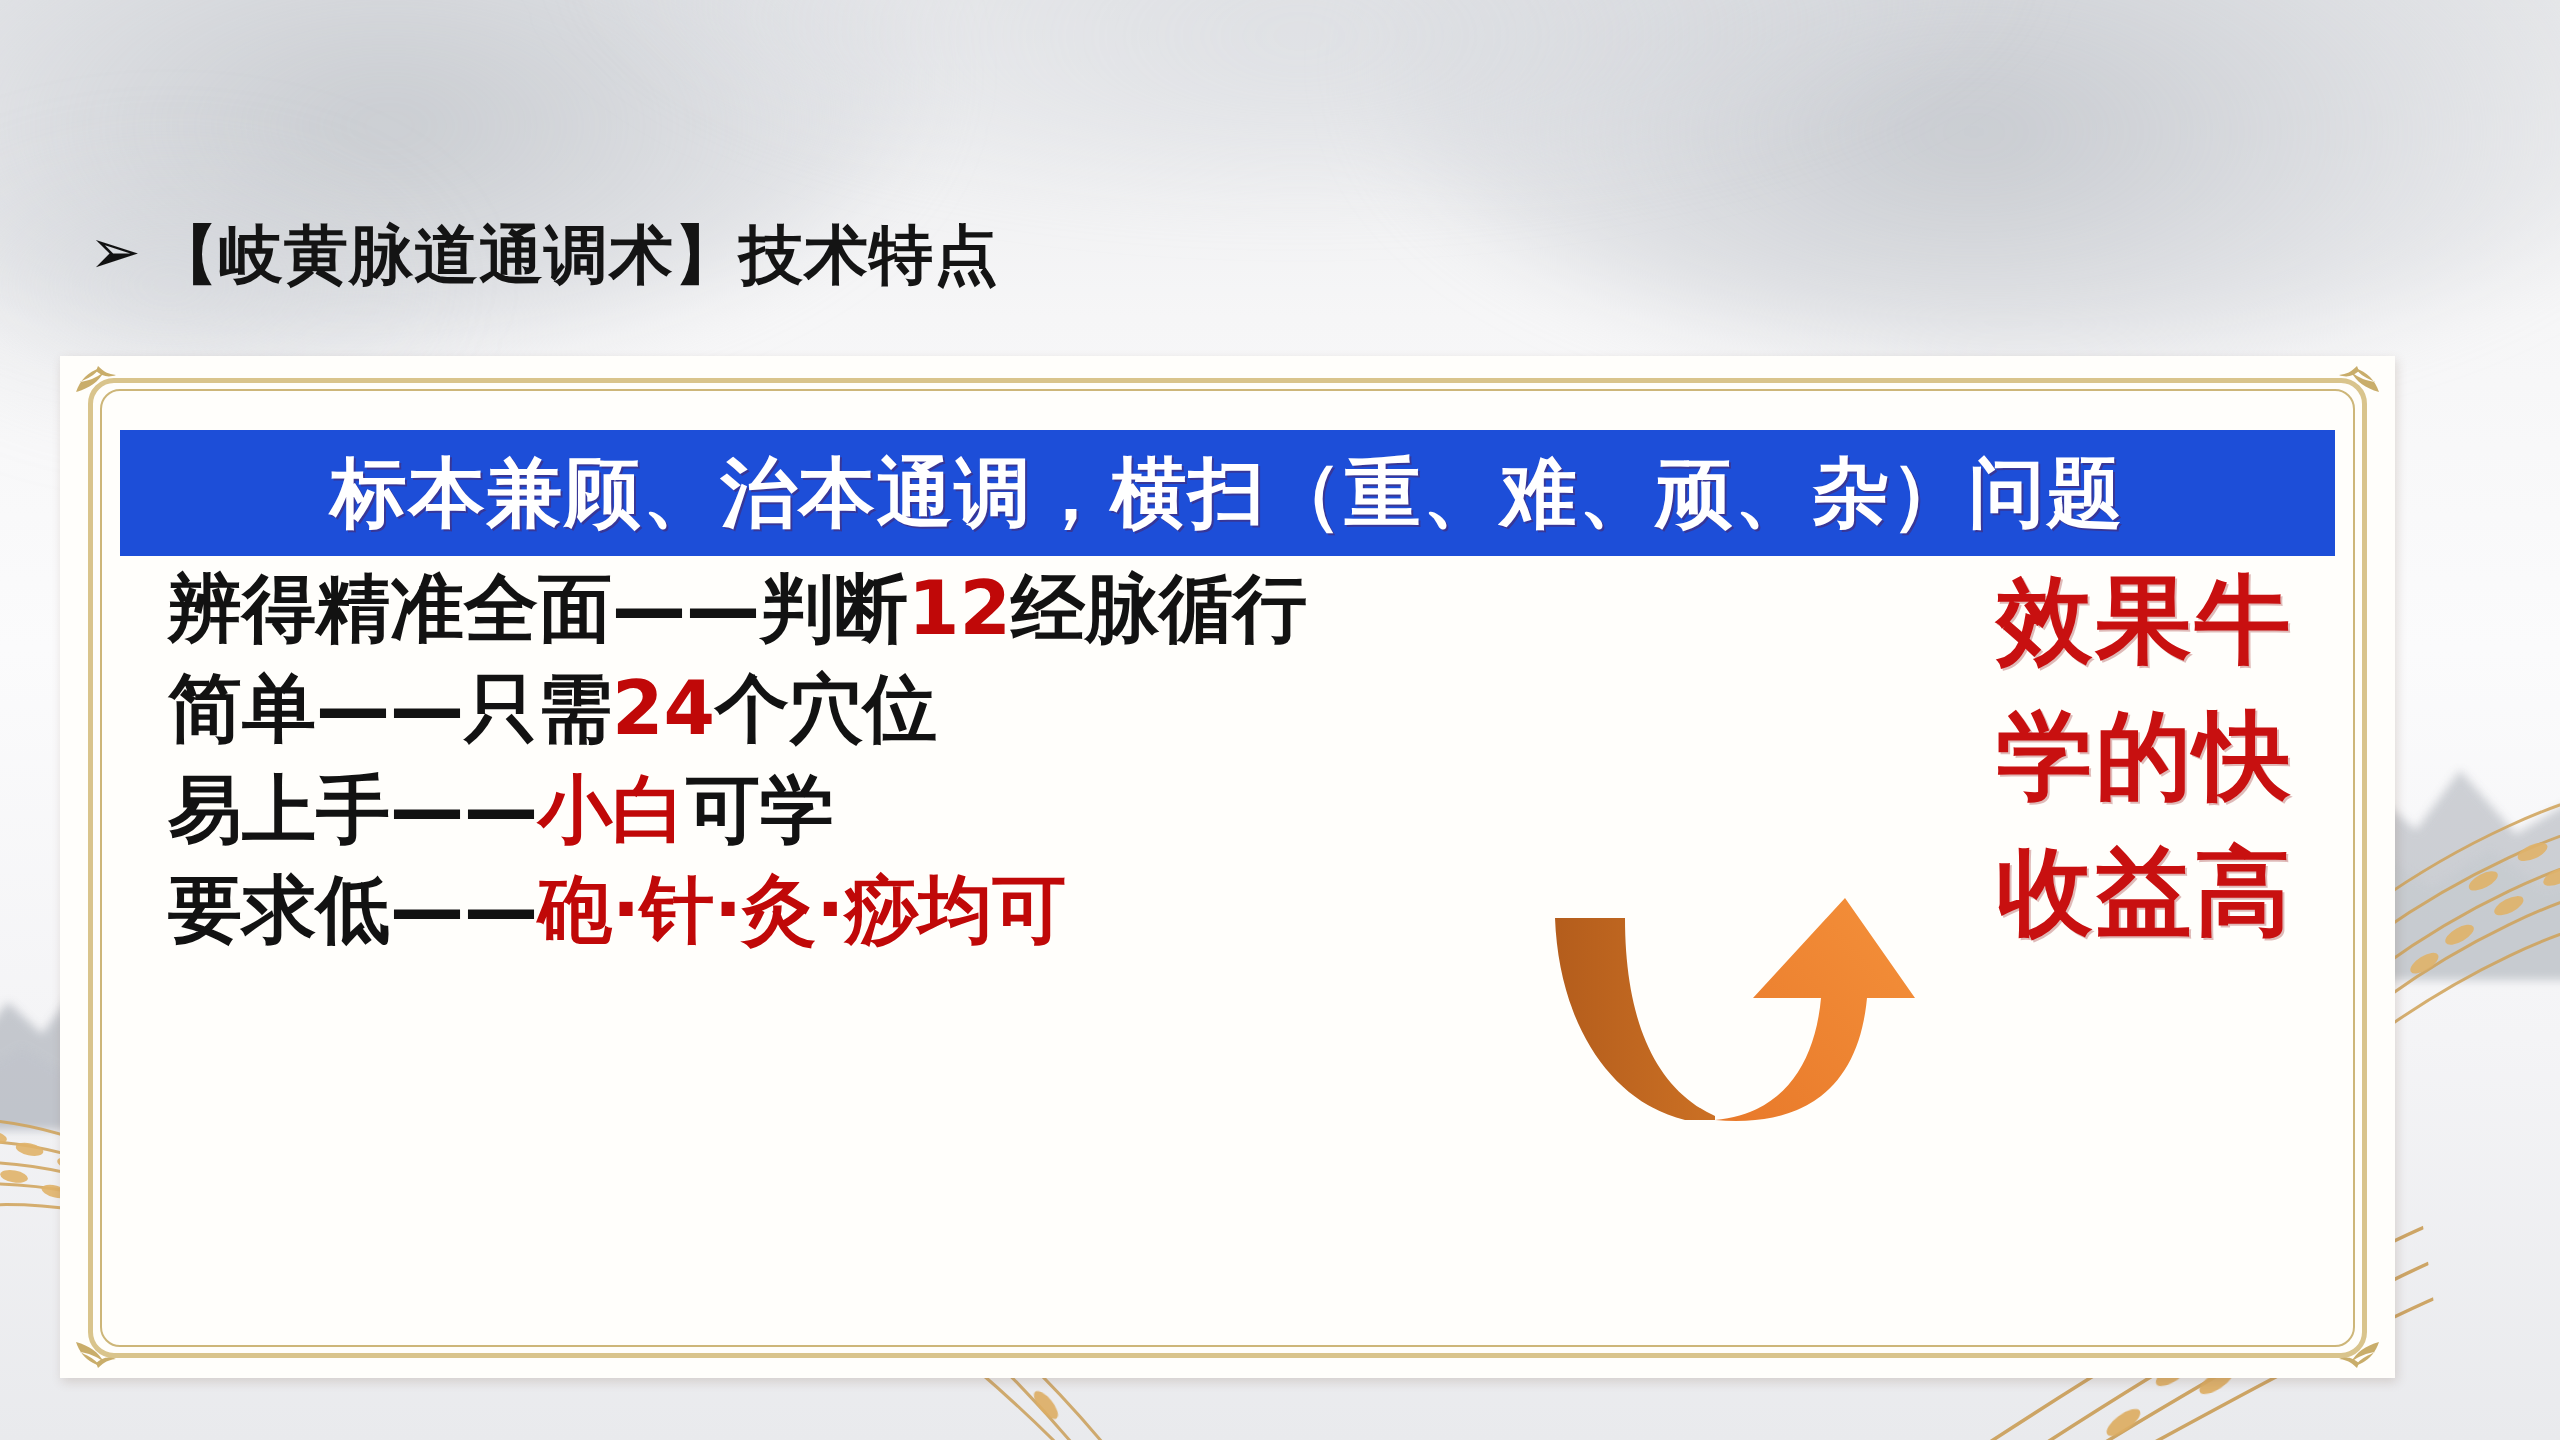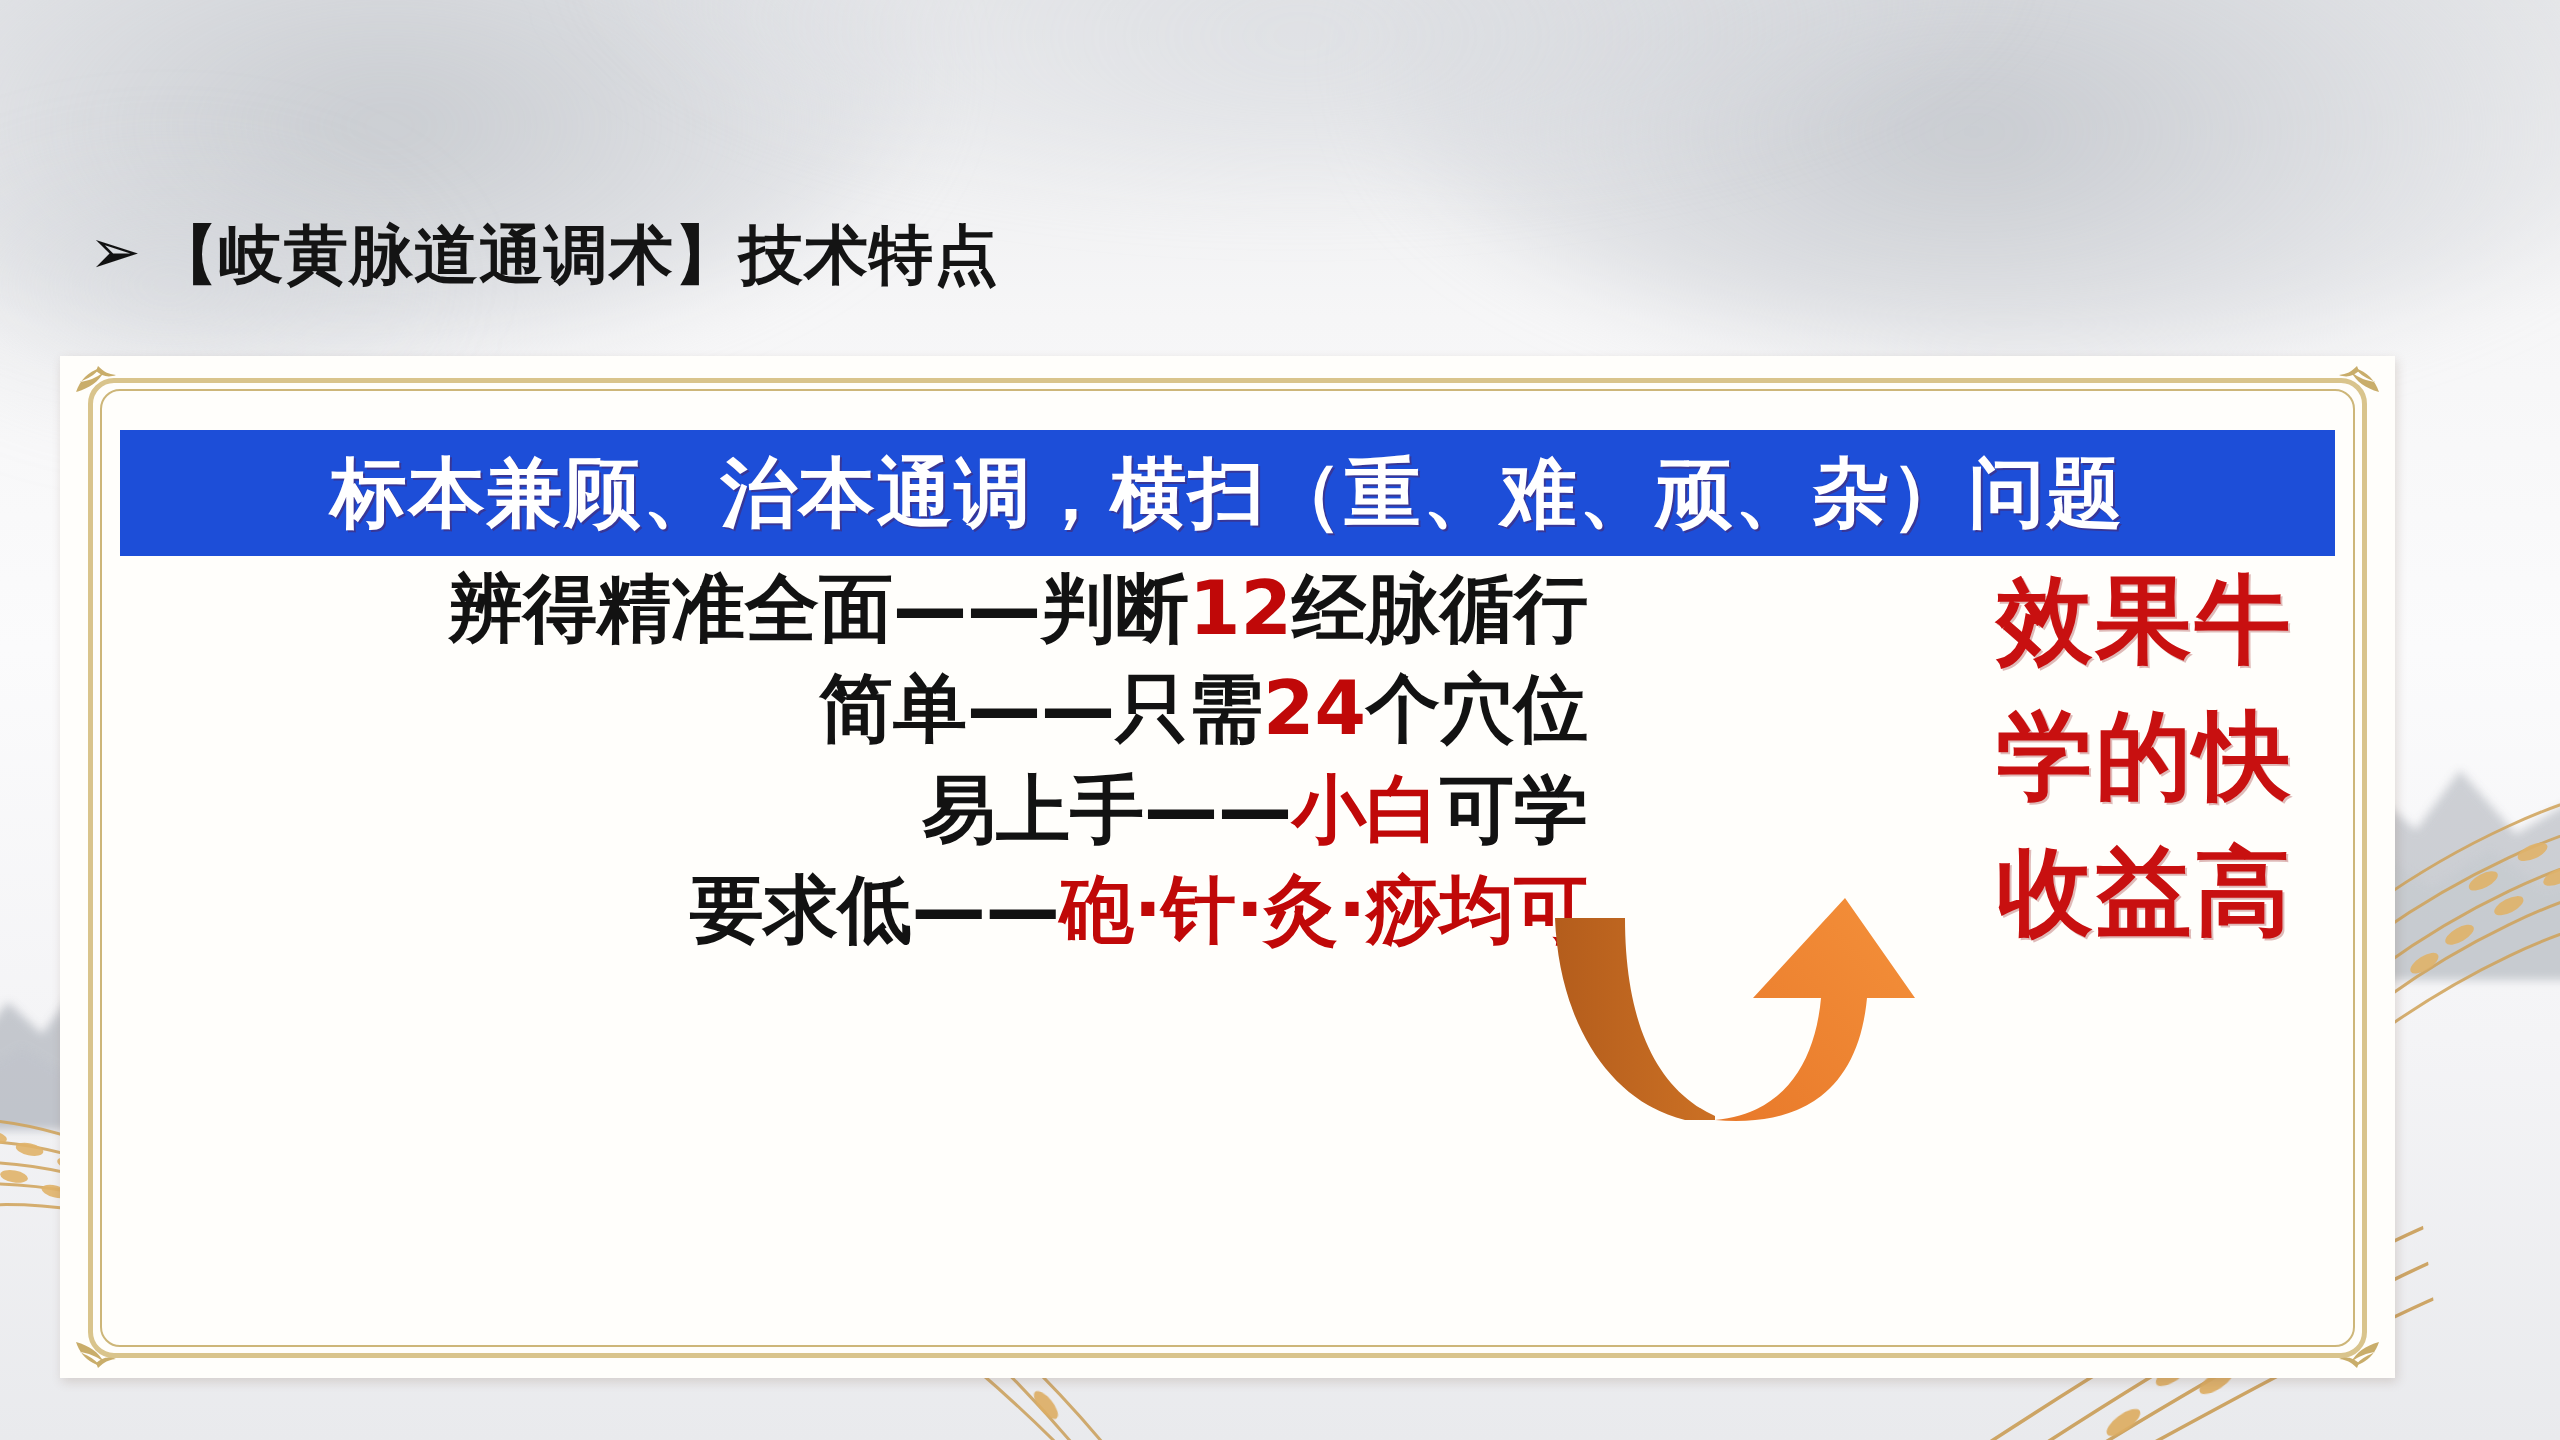--- a/index.html
+++ b/index.html
@@ -135,21 +135,20 @@
     white-space: nowrap;
     line-height: 1;
     text-shadow: 2px 2px 0 rgba(120,0,0,.30);
   }
 
   
   #body-area {
     position: absolute;
     left: 0; top: 180px; right: 0; bottom: 0;
     z-index: 3;
-    text-align: right;
   }
   #left-lines {
     position: absolute;
     left: 108px; top: 22px;
     width: 1420px;
   }
   .bline {
     font-size: 74px;
     font-weight: 700;
     color: #121212;

